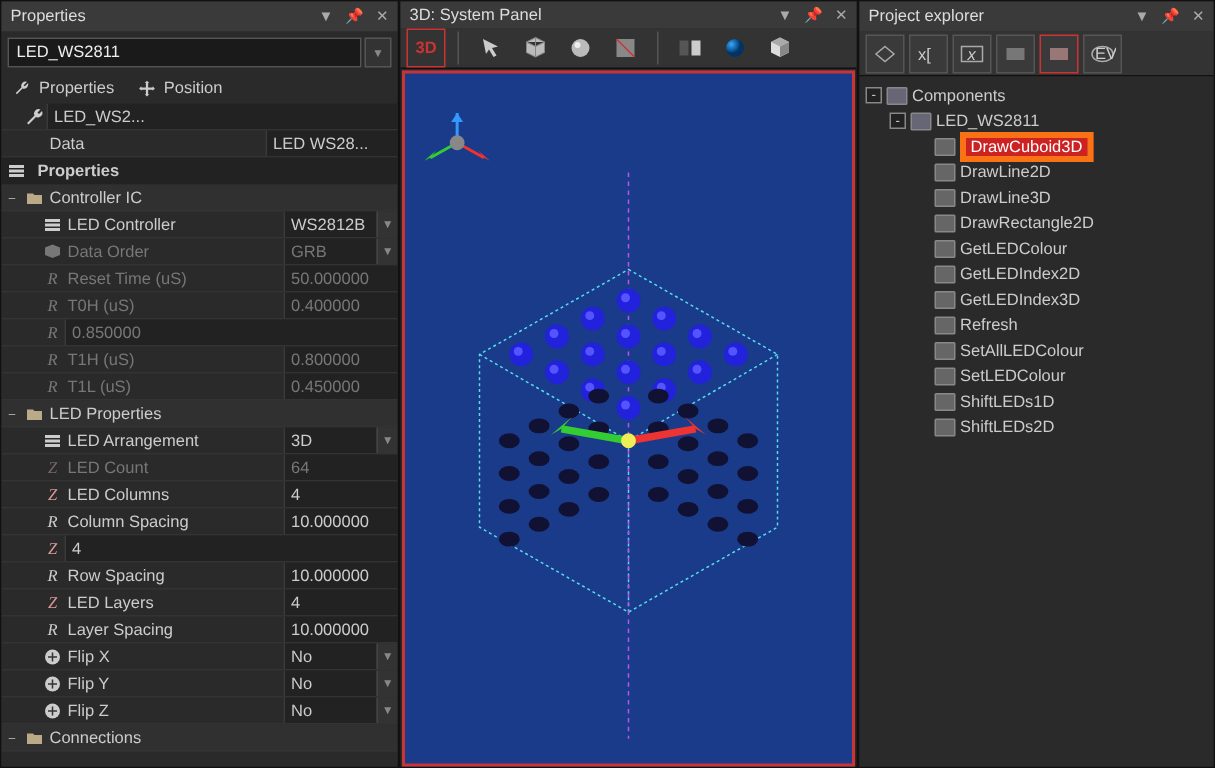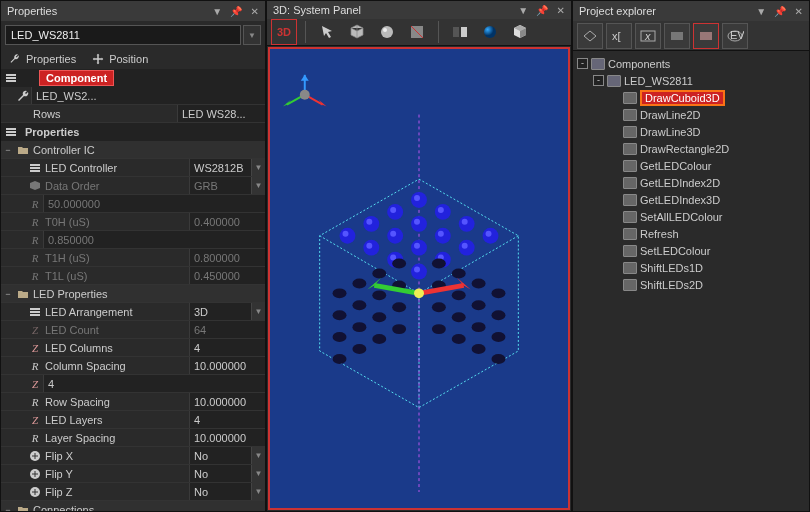--- a/index.html
+++ b/index.html
@@ -42,21 +42,21 @@
 
   
   #explorer-panel { width: 238px; }
   .exp-toolbar { background:#333; display:flex; align-items:center; height:30px; padding:0 4px; gap:3px; border-bottom:1px solid #111;}
   .exp-tb-btn { width:26px; height:26px; display:flex; align-items:center; justify-content:center; border:1px solid #555; background:#3a3a3a;}
   .tree { flex:1; overflow:auto; padding:4px; background:#2a2a2a;}
   .tree-row { display:flex; align-items:center; height:17px; gap:3px; padding-left: calc(var(--depth,0)*16px); cursor:pointer;}
   .tree-tog { width:11px; height:11px; border:1px solid #888; color:#ccc; font-size:9px; line-height:9px; text-align:center; background:#222;}
   .tree-ico { width:14px; height:12px; background:#666; border:1px solid #888; border-radius:1px;}
   .tree-ico.comp { background:#667; }
-  .tree-lbl.selected { background:#c22; border:2px solid #f97316; padding:0 3px; color:#fff;}
+  .tree-lbl.selected { background:#c22; border:4px solid #f97316; padding:0 3px; color:#fff;}
 </style>
 </head>
 <body>
 
 <div class="panel" id="properties-panel">
   <div class="panel-header">
     <span class="title">Properties</span>
     <span class="controls">
       <span>▼</span>
       <span>📌</span>
@@ -75,44 +75,36 @@
       <span>Properties</span>
     </div>
     <div class="tab-btn">
       <svg class="ico-svg" viewBox="0 0 16 16">
           <path fill="#ccc" d="M8 1l2 2H9v4h4V6l2 2-2 2V9H9v4h1l-2 2-2-2h1V9H3v1L1 8l2-2v1h4V3H6z"></path>
         </svg>
       <span>Position</span>
     </div>
   </div>
   <div class="prop-grid" id="prop-grid">
-      <div class="section-header">
-  <svg class="ico-svg">
-          <rect x="1" y="2" width="10" height="2" fill="#ccc"></rect>
-          <rect x="1" y="5" width="10" height="2" fill="#ccc"></rect>
-          <rect x="1" y="8" width="10" height="2" fill="#ccc"></rect>
-        </svg>
-  <span class="component-header">Component</span>
-      </div>
       <div class="prop-row ">
         <span class="tog"></span>
         <span style="width:0px"></span>
         <span class="ico">
           <svg class="ico-svg">
             <path fill="#ccc" d="M11 2a3 3 0 01-4 4L2 11l-1-1 5-5a3 3 0 014-4l-2 2 1 1z"></path>
           </svg>
         </span>
         <span class="val">LED_WS2...</span>
 
       </div>
       <div class="prop-row ">
         <span class="tog"></span>
         <span style="width:0px"></span>
         <span class="ico"></span>
-        <span class="lbl">Rows</span>
+        <span class="lbl">Data</span>
         <span class="val">LED WS28...</span>
 
       </div>
       <div class="section-header">
         <svg class="ico-svg">
           <rect x="1" y="2" width="10" height="2" fill="#ccc"></rect>
           <rect x="1" y="5" width="10" height="2" fill="#ccc"></rect>
           <rect x="1" y="8" width="10" height="2" fill="#ccc"></rect>
         </svg>
         <b style="margin-left:4px">Properties</b>
@@ -151,20 +143,21 @@
         <span class="lbl">Data Order</span>
         <span class="val">GRB</span>
         <span class="dd">▼</span>
       </div>
       <div class="prop-row disabled">
         <span class="tog"></span>
         <span style="width:12px"></span>
         <span class="ico">
           <span style="font-family:serif;font-style:italic;color:#777">R</span>
         </span>
+        <span class="lbl">Reset Time (uS)</span>
         <span class="val">50.000000</span>
 
       </div>
       <div class="prop-row disabled">
         <span class="tog"></span>
         <span style="width:12px"></span>
         <span class="ico">
           <span style="font-family:serif;font-style:italic;color:#777">R</span>
         </span>
         <span class="lbl">T0H (uS)</span>
@@ -592,30 +585,30 @@
       <span class="tree-lbl ">GetLEDIndex2D</span>
     </div>
       <div class="tree-row" style="--depth:2">
       <span style="width:11px"></span>
       <span class="tree-ico item"></span>
       <span class="tree-lbl ">GetLEDIndex3D</span>
     </div>
       <div class="tree-row" style="--depth:2">
       <span style="width:11px"></span>
       <span class="tree-ico item"></span>
+      <span class="tree-lbl ">Refresh</span>
+    </div>
+      <div class="tree-row" style="--depth:2">
+      <span style="width:11px"></span>
+      <span class="tree-ico item"></span>
       <span class="tree-lbl ">SetAllLEDColour</span>
     </div>
       <div class="tree-row" style="--depth:2">
       <span style="width:11px"></span>
       <span class="tree-ico item"></span>
-      <span class="tree-lbl ">Refresh</span>
-    </div>
-      <div class="tree-row" style="--depth:2">
-      <span style="width:11px"></span>
-      <span class="tree-ico item"></span>
       <span class="tree-lbl ">SetLEDColour</span>
     </div>
       <div class="tree-row" style="--depth:2">
       <span style="width:11px"></span>
       <span class="tree-ico item"></span>
       <span class="tree-lbl ">ShiftLEDs1D</span>
     </div>
       <div class="tree-row" style="--depth:2">
       <span style="width:11px"></span>
       <span class="tree-ico item"></span>

